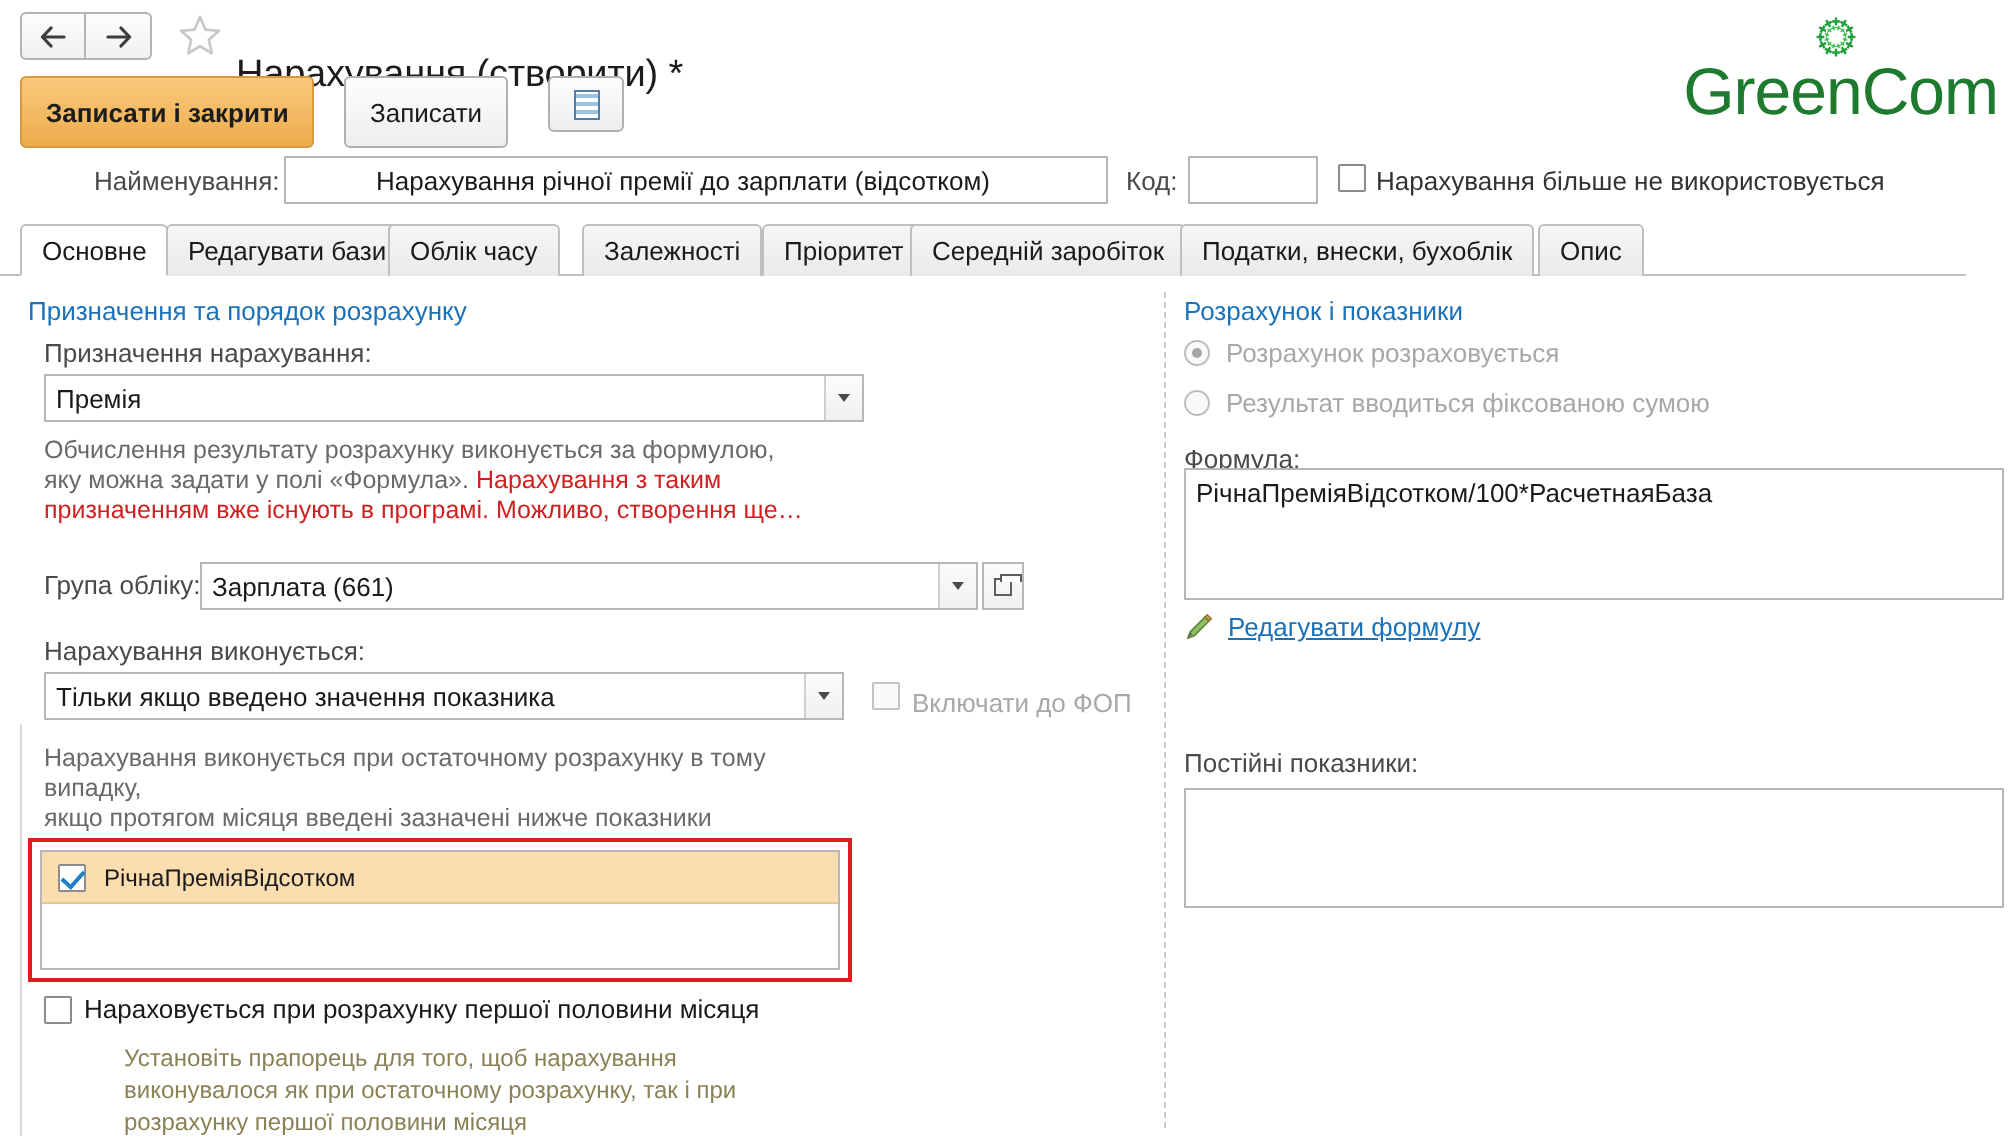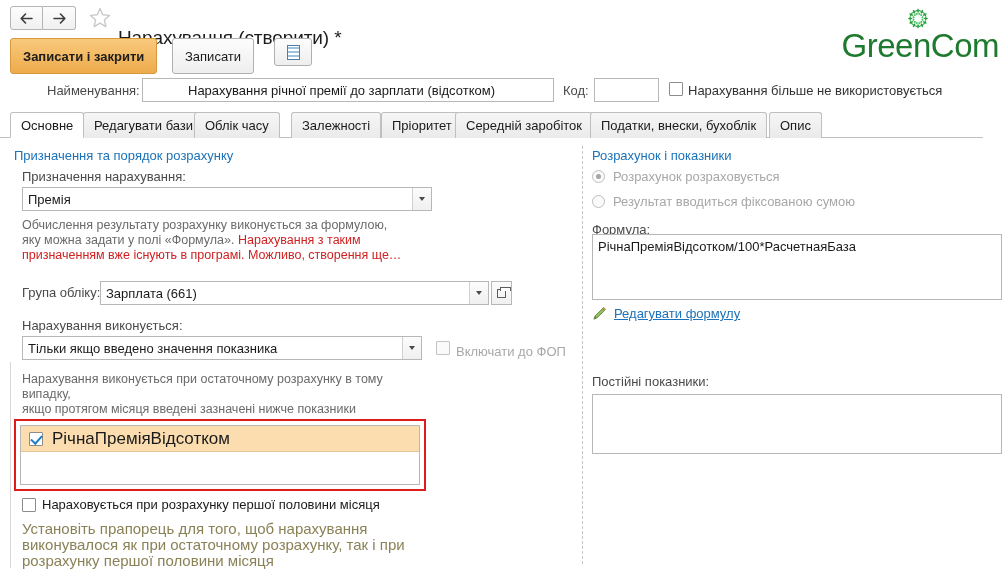--- a/index.html
+++ b/index.html
@@ -123,21 +123,21 @@
     border-left: 1px dashed #c8c8c8;
   }
   .leftbar {
     position: absolute; left: 10px; top: 362px; width: 0; height: 206px;
     border-left: 1px solid #d8d8d8;
   }
 
   .sectlink { color: #1b72b8; font-size: 13px; }
   .sublabel { color: #4a4a4a; font-size: 13px; }
   .helptext { color: #6a6a6a; font-size: 12.5px; line-height: 15px; }
-  .helptext-olive { color: #8a8257; font-size: 15px; line-height: 16px; }
+  .helptext-olive { color: #8a8257; font-size: 12px; line-height: 16px; margin-left: 40px; }
   .red { color: #d02020; }
 
   .combo {
     position: absolute; border: 1px solid #b7b7b7; background: #fff;
     height: 24px; display: flex; align-items: center;
   }
   .combo .cval { flex: 1; padding: 0 5px; font-size: 13px; color: #1a1a1a;
                  overflow: hidden; white-space: nowrap; }
   .combo .cbtn {
     width: 19px; height: 22px; border-left: 1px solid #cfcfcf;
@@ -165,21 +165,21 @@
     position: absolute; left: 14px; top: 419px; width: 412px; height: 72px;
     border: 2px solid #e01b1b; background: #fff;
   }
   .ind-list {
     position: absolute; left: 20px; top: 425px; width: 400px; height: 60px;
     border: 1px solid #b7b7b7; background: #ffffff;
   }
   .ind-row {
     height: 26px; background: #fbddb0; border-bottom: 1px solid #e6c696;
     display: flex; align-items: center; padding-left: 8px;
-    font-size: 17px; color: #1a1a1a;
+    font-size: 12px; color: #1a1a1a;
   }
   .ind-row .cbox { margin-right: 9px; }
 
   
   .radio {
     width: 13px; height: 13px; border-radius: 50%;
     border: 1px solid #bdbdbd; background: #fafafa;
     display: inline-block; position: relative;
   }
   .radio.checked::after {

